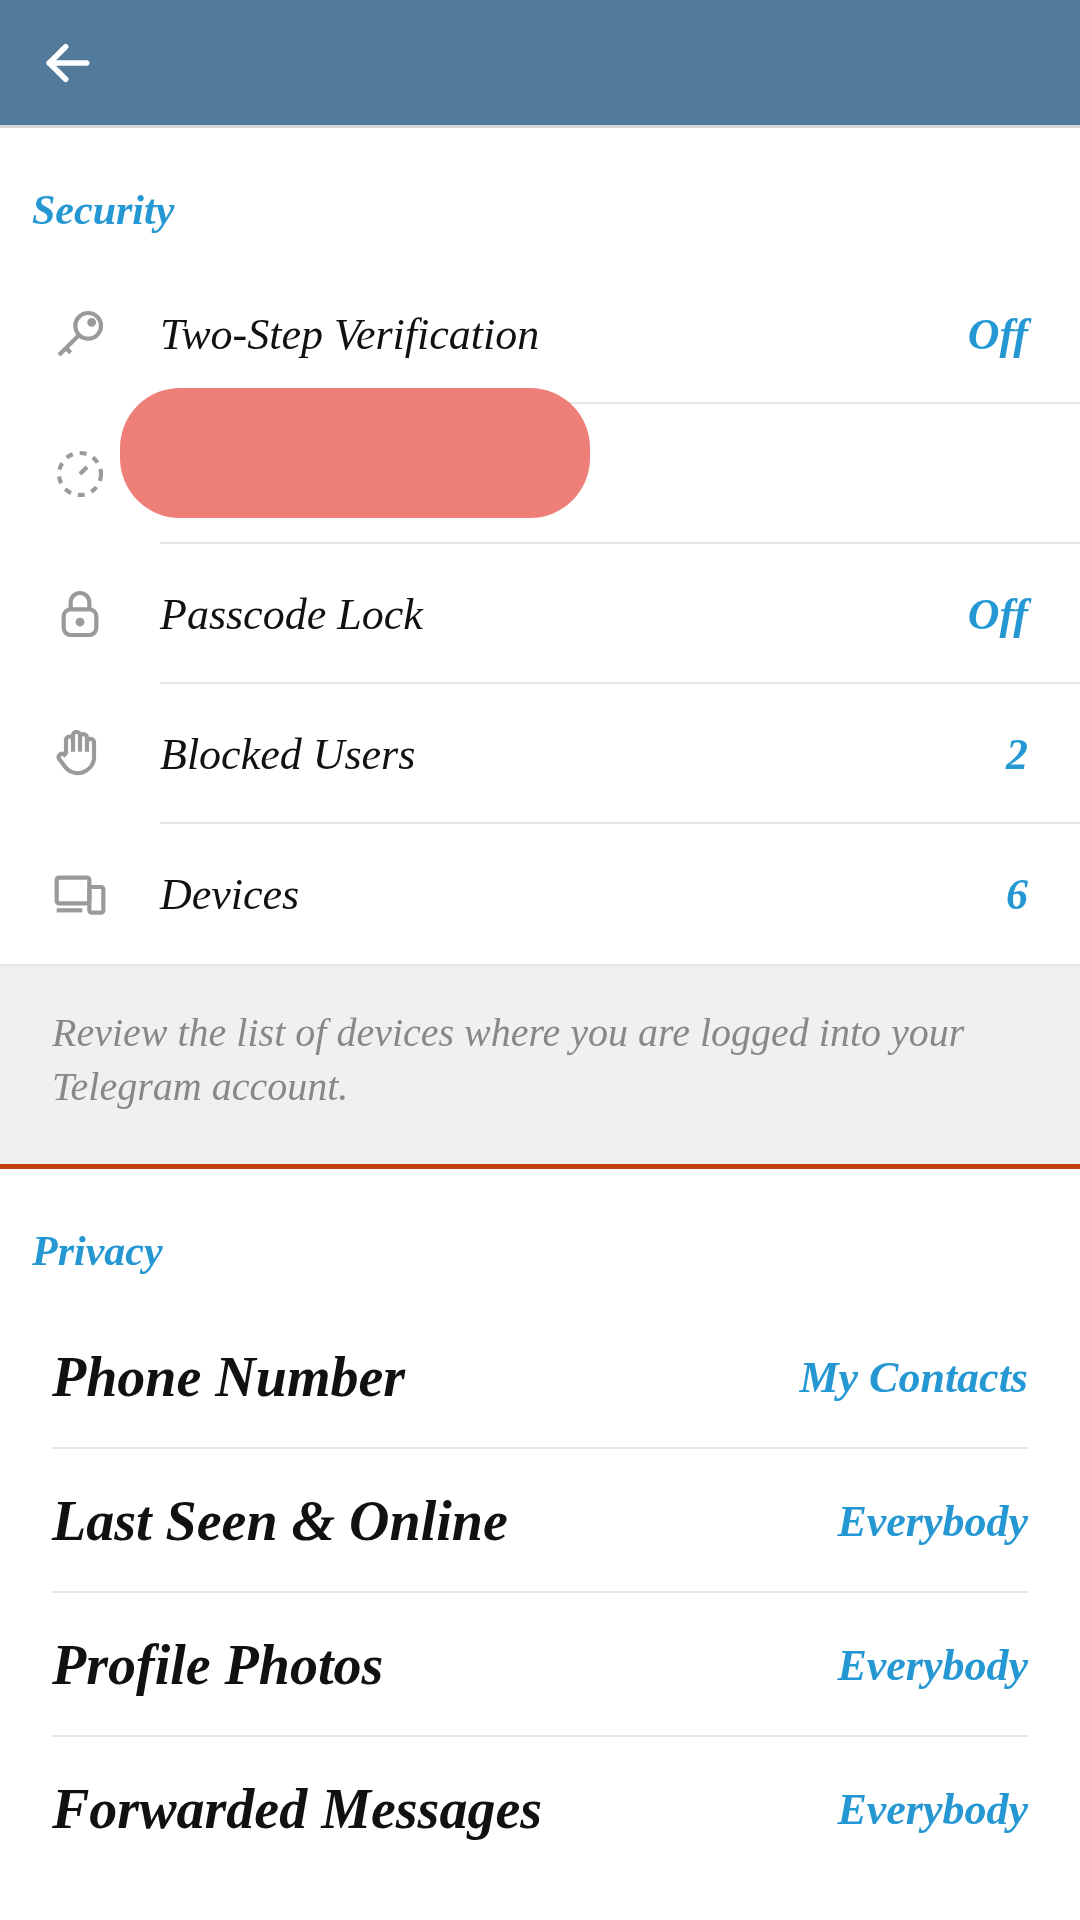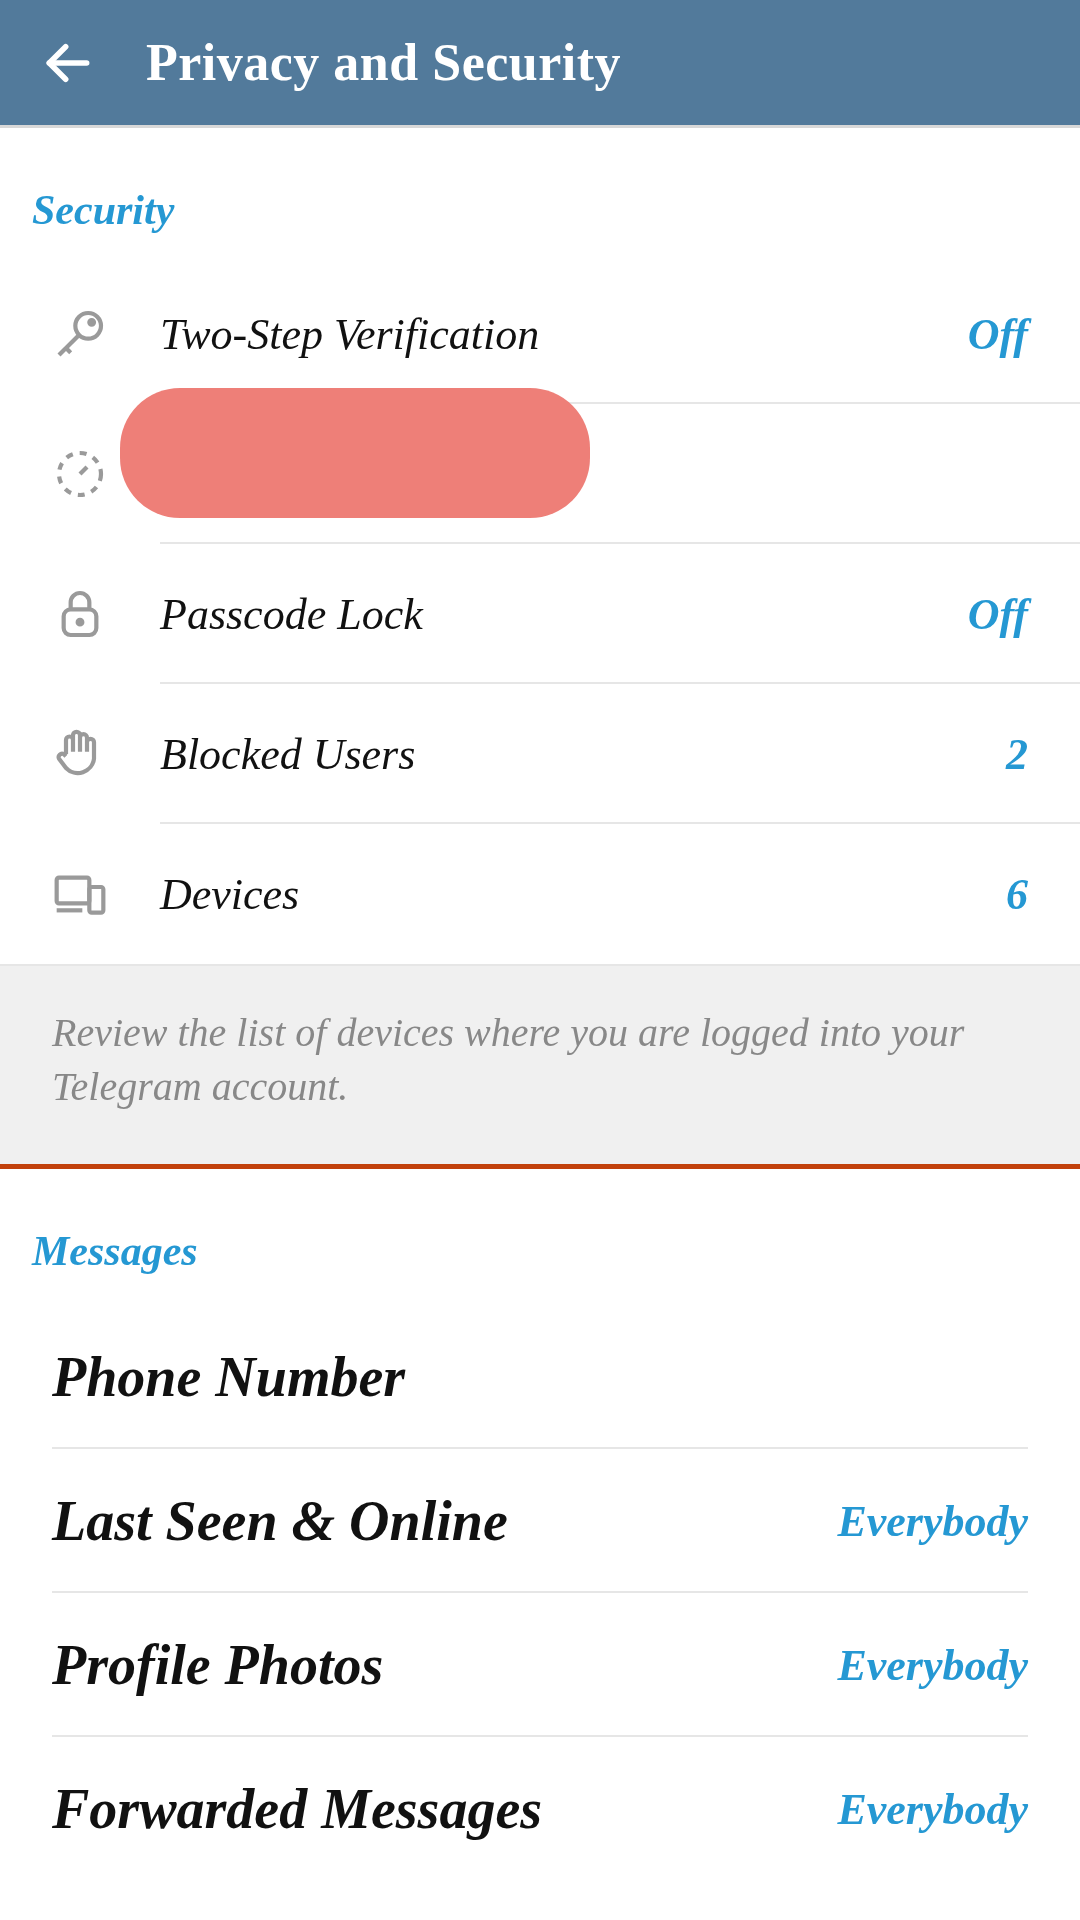--- a/index.html
+++ b/index.html
@@ -115,21 +115,20 @@
   .row-label.hl, .row-icon-wrap.hl { position: relative; z-index: 1; }
 </style>
 </head>
 <body>
 
 <div class="header">
   <svg class="back-icon" viewBox="0 0 24 24" fill="none" stroke="currentColor" stroke-width="2.4" stroke-linecap="round" stroke-linejoin="round">
     <line x1="20" y1="12" x2="4" y2="12"></line>
     <polyline points="11 5 4 12 11 19"></polyline>
   </svg>
-  <div class="header-title">Privacy and Security</div>
 </div>
 
 <div class="section-header">Security</div>
 
 <div class="row">
   <div class="row-icon-wrap">
     <svg class="row-icon" viewBox="0 0 24 24" fill="none" stroke="currentColor" stroke-width="1.8">
       <circle cx="15.5" cy="8.5" r="5.5"></circle>
       <circle cx="17" cy="7" r="1" fill="currentColor"></circle>
       <line x1="11.5" y1="12.5" x2="3" y2="21"></line>
@@ -184,24 +183,25 @@
       <line x1="2" y1="19" x2="13" y2="19"></line>
       <rect x="16" y="9" width="6" height="11" rx="1"></rect>
     </svg>
   </div>
   <div class="row-label">Devices</div>
   <div class="row-value">6</div>
 </div>
 
 <div class="desc-block">Review the list of devices where you are logged into your Telegram account.</div>
 
-<div class="section-header">Messages</div>
+<div class="section-header">Privacy</div>
 
 <div class="privacy-row">
   <div class="privacy-label">Phone Number</div>
+  <div class="privacy-value">My Contacts</div>
   <div class="pdivider"></div>
 </div>
 
 <div class="privacy-row">
   <div class="privacy-label">Last Seen &amp; Online</div>
   <div class="privacy-value">Everybody</div>
   <div class="pdivider"></div>
 </div>
 
 <div class="privacy-row">

